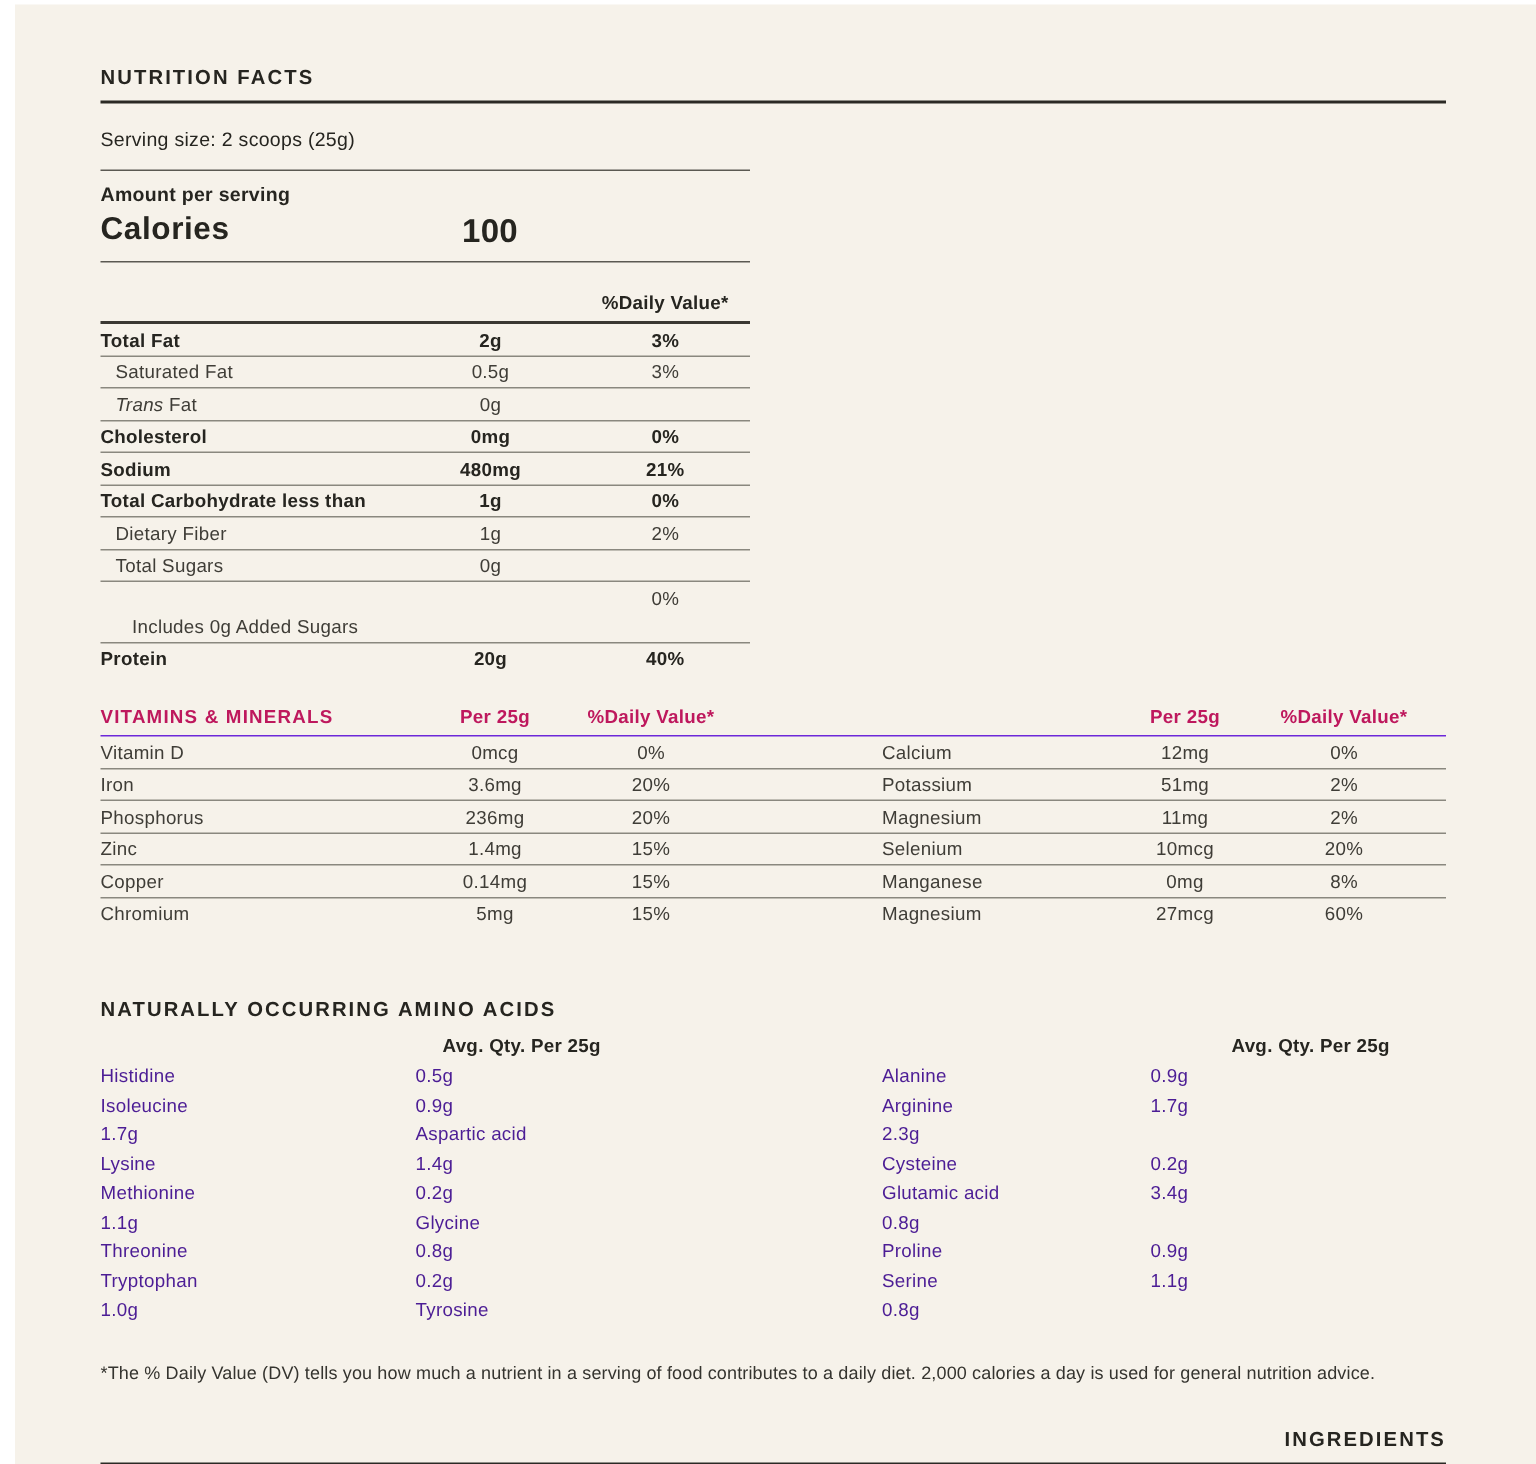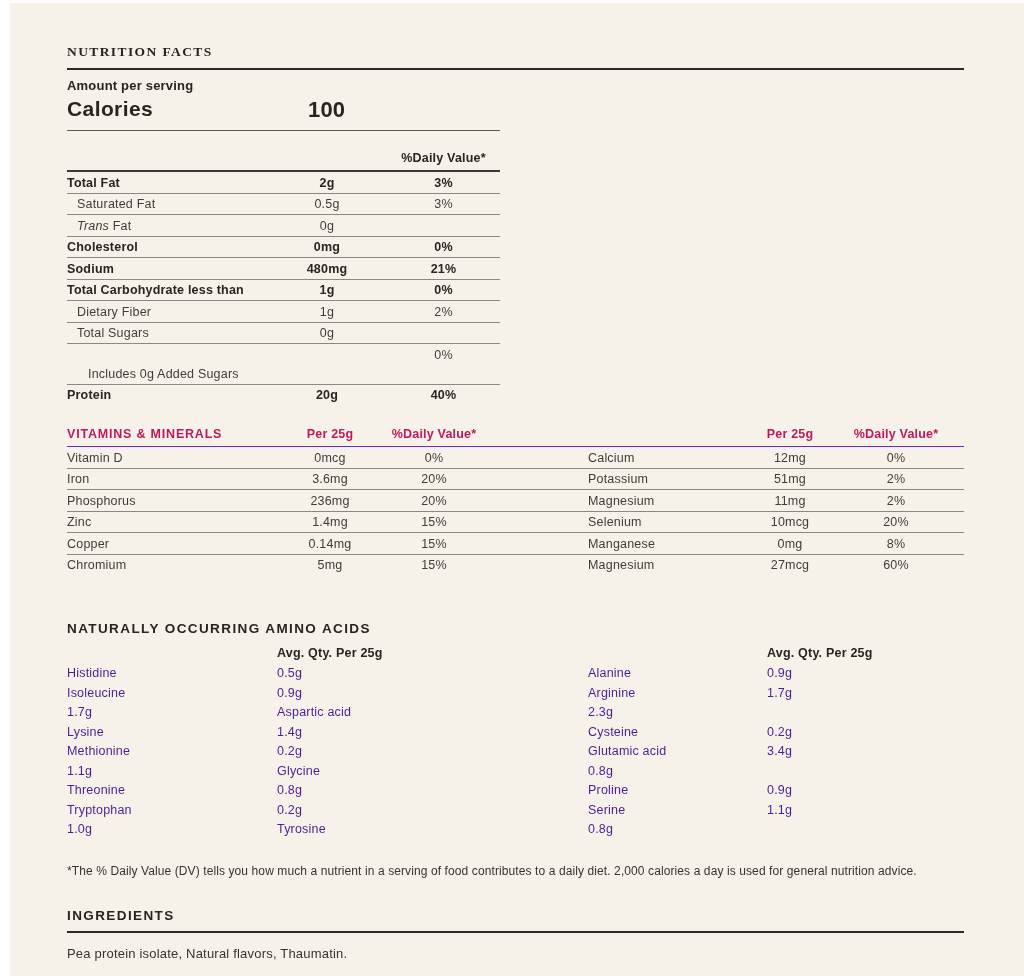--- a/index.html
+++ b/index.html
@@ -11,21 +11,21 @@
     background: #f6f2ea;
   }
   .content {
     position: absolute; left: 57px; top: 0; width: 897px; padding-top: 41px;
     font-size: 13px; letter-spacing: 0.2px;
   }
 
   
   .rule-heading {
     font-size: 13.5px; font-weight: 700; letter-spacing: 1.4px;
-    padding-bottom: 8px; border-bottom: 2px solid #2b2a25; font-family: Liberation Serif, serif;
+    padding-bottom: 8px; border-bottom: 2px solid #2b2a25;
   }
 
   
   .narrow { width: 433px; }
   .serving-line { margin-top: 16px; padding-bottom: 13px; border-bottom: 1.5px solid #5b5952; }
   .amount-label { margin-top: 8px; font-weight: 600; font-size: 13px; }
   .calories-row {
     margin-top: 4px; padding-bottom: 9px; border-bottom: 1.5px solid #5b5952;
     position: relative; height: 34px;
   }
@@ -68,41 +68,42 @@
 
   
   .amino-title { margin-top: 46px; font-size: 13.5px; font-weight: 700; letter-spacing: 1.4px; }
   .atable { margin-top: 10px; width: 897px; font-size: 12.5px; }
   .atable .arow {
     display: grid; grid-template-columns: 210px 311px 179px 1fr;
     height: 19.5px; color: #4c1d95;
   }
   .atable .ahdr {
     display: grid; grid-template-columns: 210px 311px 179px 1fr;
-    height: 20px; font-weight: 600; color: #262520;
+    height: 20px; font-weight: 600; color: #262520; gap: 18px;
   }
 
   .footnote { margin-top: 22px; font-size: 12px; color: #35342f; letter-spacing: 0.1px; }
 
   .ingredients-heading {
     margin-top: 30px; font-size: 13.5px; font-weight: 700; letter-spacing: 1.4px;
-    padding-bottom: 8px; border-bottom: 2px solid #2b2a25;
+    padding-bottom: 8px; border-bottom: 2px solid #2b2a25; text-align: right;
   }
   .ingredients-text { margin-top: 13px; font-size: 13px; color: #35342f; }
 
   i.trans { font-style: italic; }
 </style>
 </head>
 <body>
 
 <div class="panel">
   <div class="content">
 
     <div class="rule-heading">NUTRITION FACTS</div>
 
+    <div class="narrow serving-line">Serving size: 2 scoops (25g)</div>
 
     <div class="narrow amount-label">Amount per serving</div>
 
     <div class="narrow calories-row">
       <span class="calories-name">Calories</span>
       <span class="calories-value">100</span>
     </div>
 
     <div class="ntable">
       <div class="hdr">

